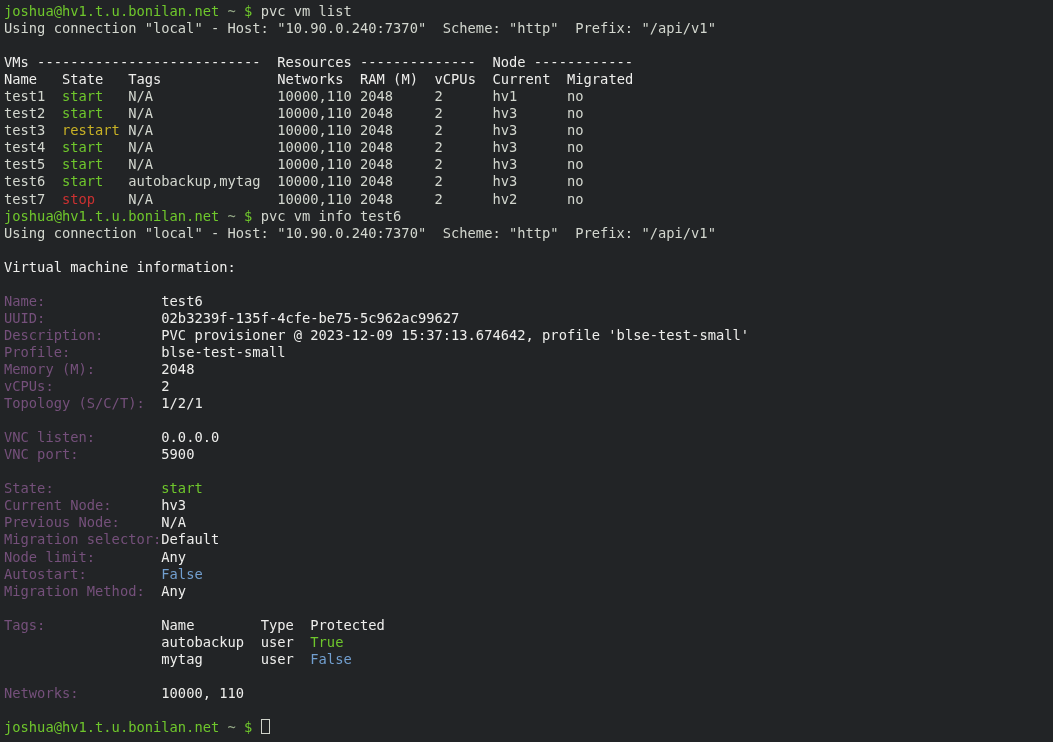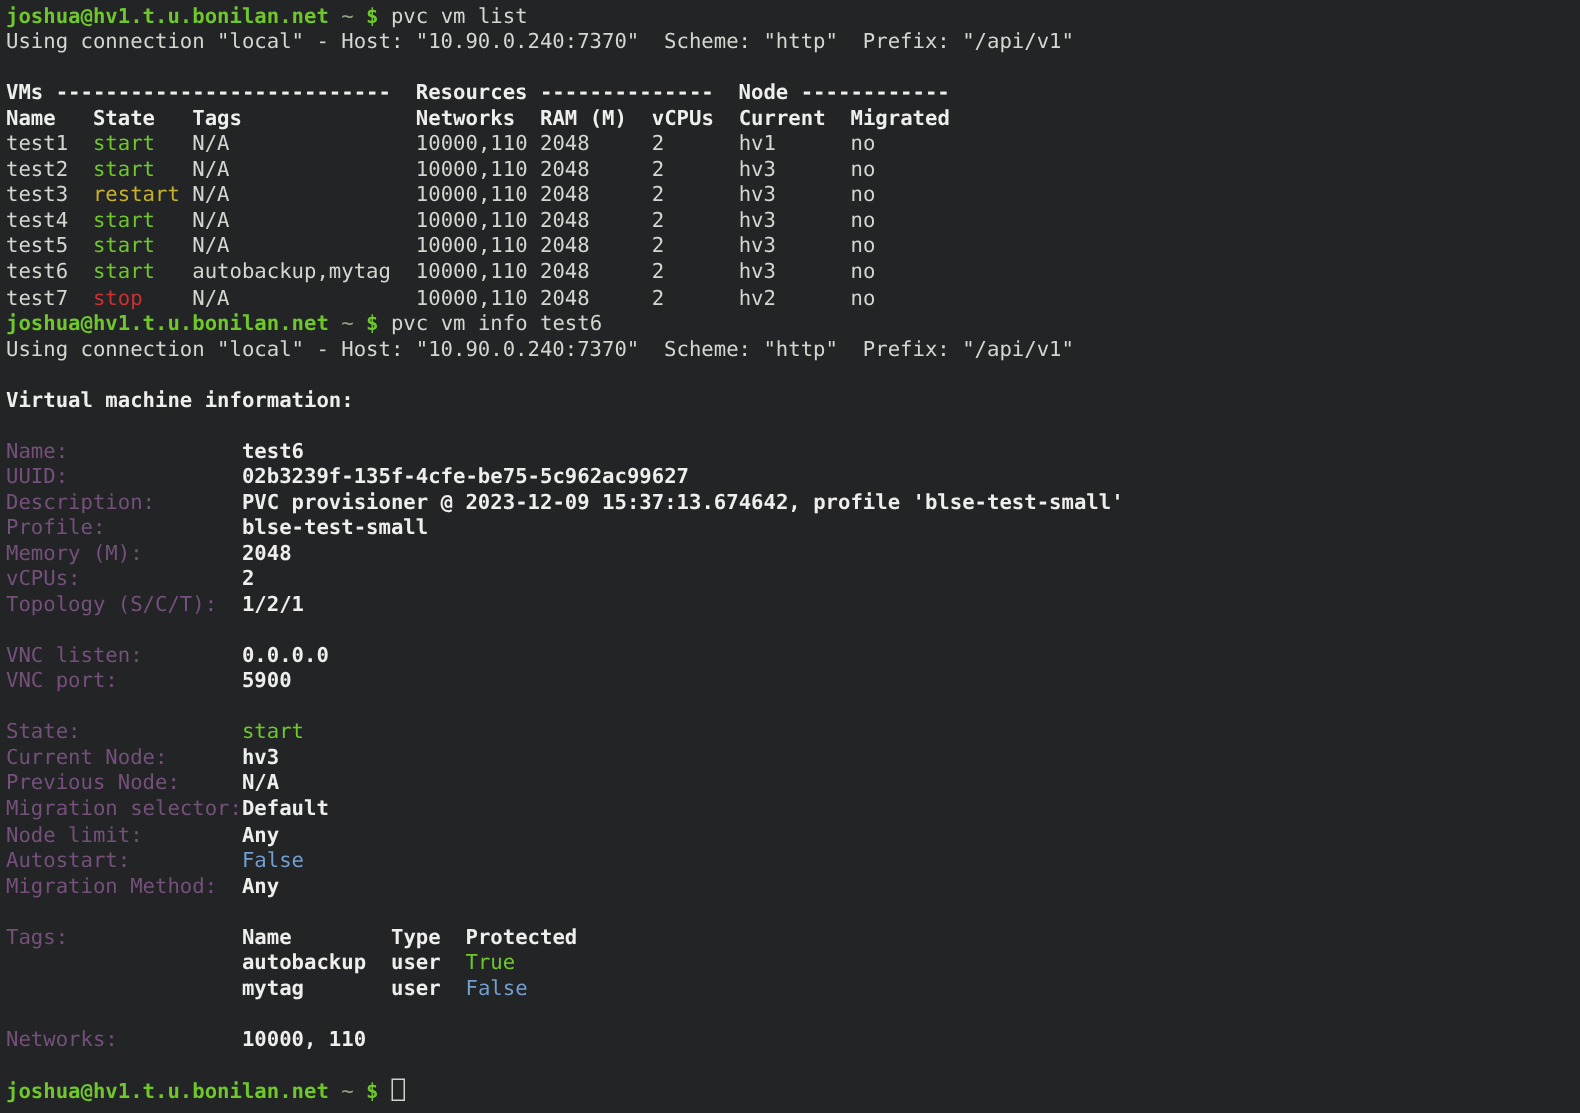--- a/index.html
+++ b/index.html
@@ -10,21 +10,21 @@
   .terminal{
     font-family:"DejaVu Sans Mono", monospace;
     font-size:13.75px;
     line-height:17.05px;
     white-space:pre;
     padding:3px 0 0 4px;
     color:#d3d7cf;
     width:1049px;height:739px;
   }
   .line{height:17.05px;}
-  .b{font-weight:bold;}
+  .b{font-weight:normal;}
   .cursor{
     display:inline-block;
     width:7px;height:13px;
     border:1px solid #cfd2c9;
     vertical-align:-2px;
     background:transparent;
   }
 </style>
 </head>
 <body>

